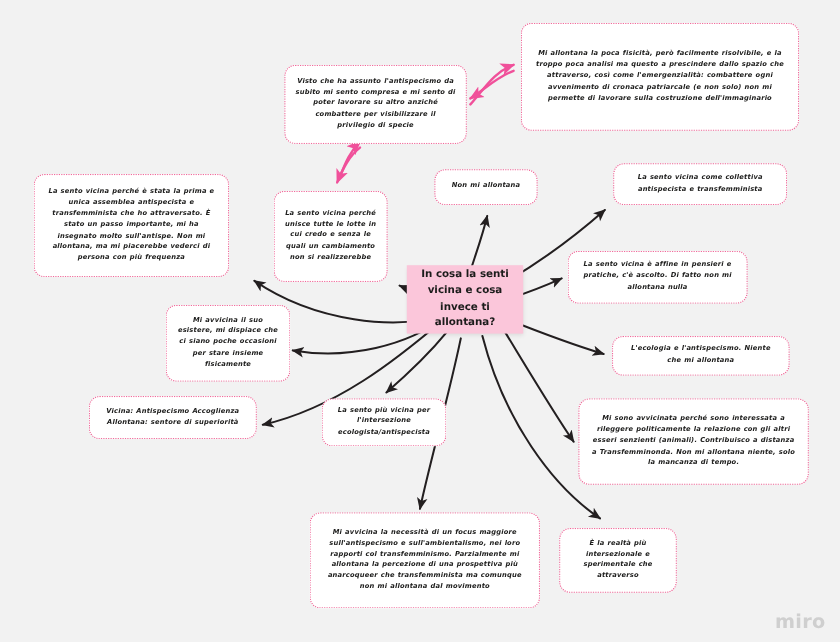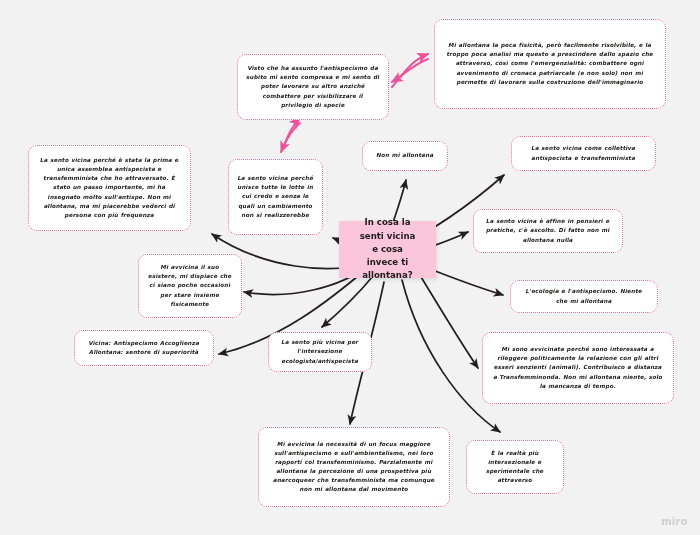--- a/index.html
+++ b/index.html
@@ -59,31 +59,31 @@
     color: #1c1c1b;
     font-family: "DejaVu Sans", sans-serif;
     font-weight: bold;
     font-style: normal;
     font-size: 8.6px;
     line-height: 1.55;
     text-align: center;
     display: flex;
     align-items: center;
     justify-content: center;
-    padding: 6px 20px;
+    padding: 6px 7px;
     box-shadow: 1px 2px 4px rgba(0,0,0,0.10);
   }
   .watermark {
     position: absolute;
     right: 12px;
     bottom: 8px;
     color: #cfcfcf;
     font-family: "DejaVu Sans", sans-serif;
     font-weight: bold;
-    font-size: 10px;
+    font-size: 16px;
     letter-spacing: 0.3px;
   }
 </style>
 </head>
 <body>
 
 <div id="canvas">
 
   <svg id="arrows" viewBox="0 0 700 535" xmlns="http://www.w3.org/2000/svg">
     <defs>

